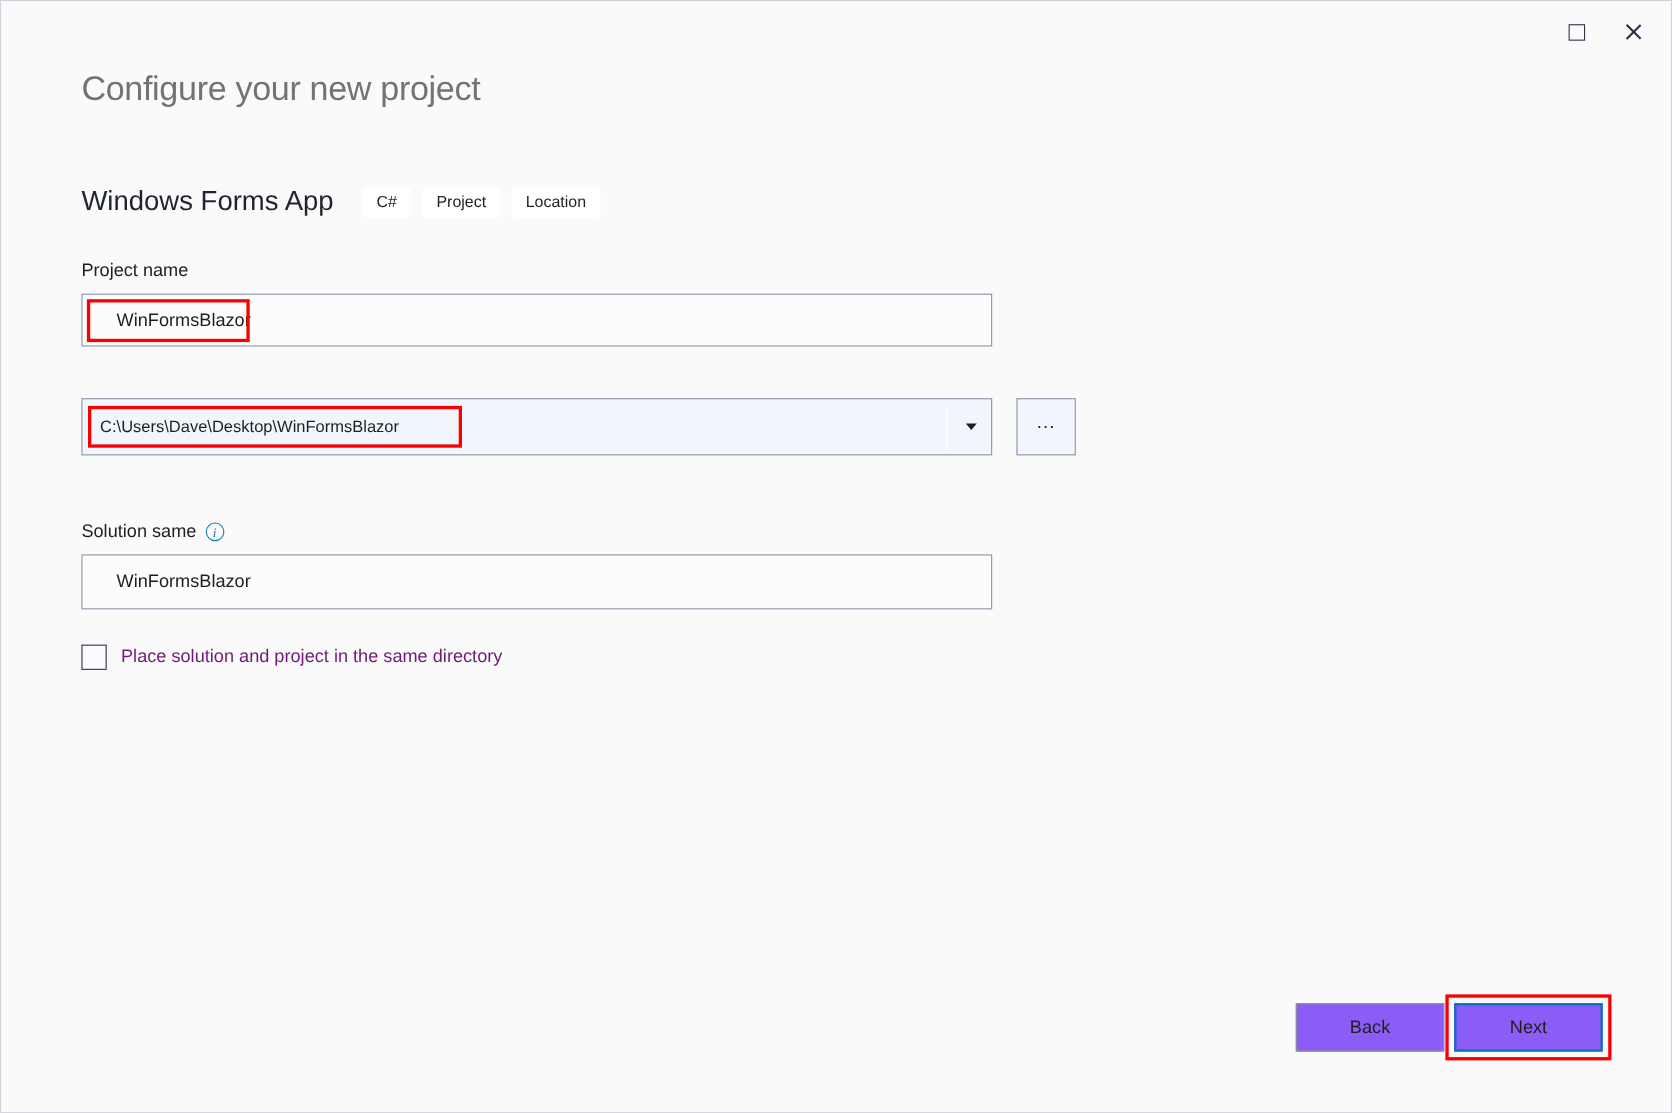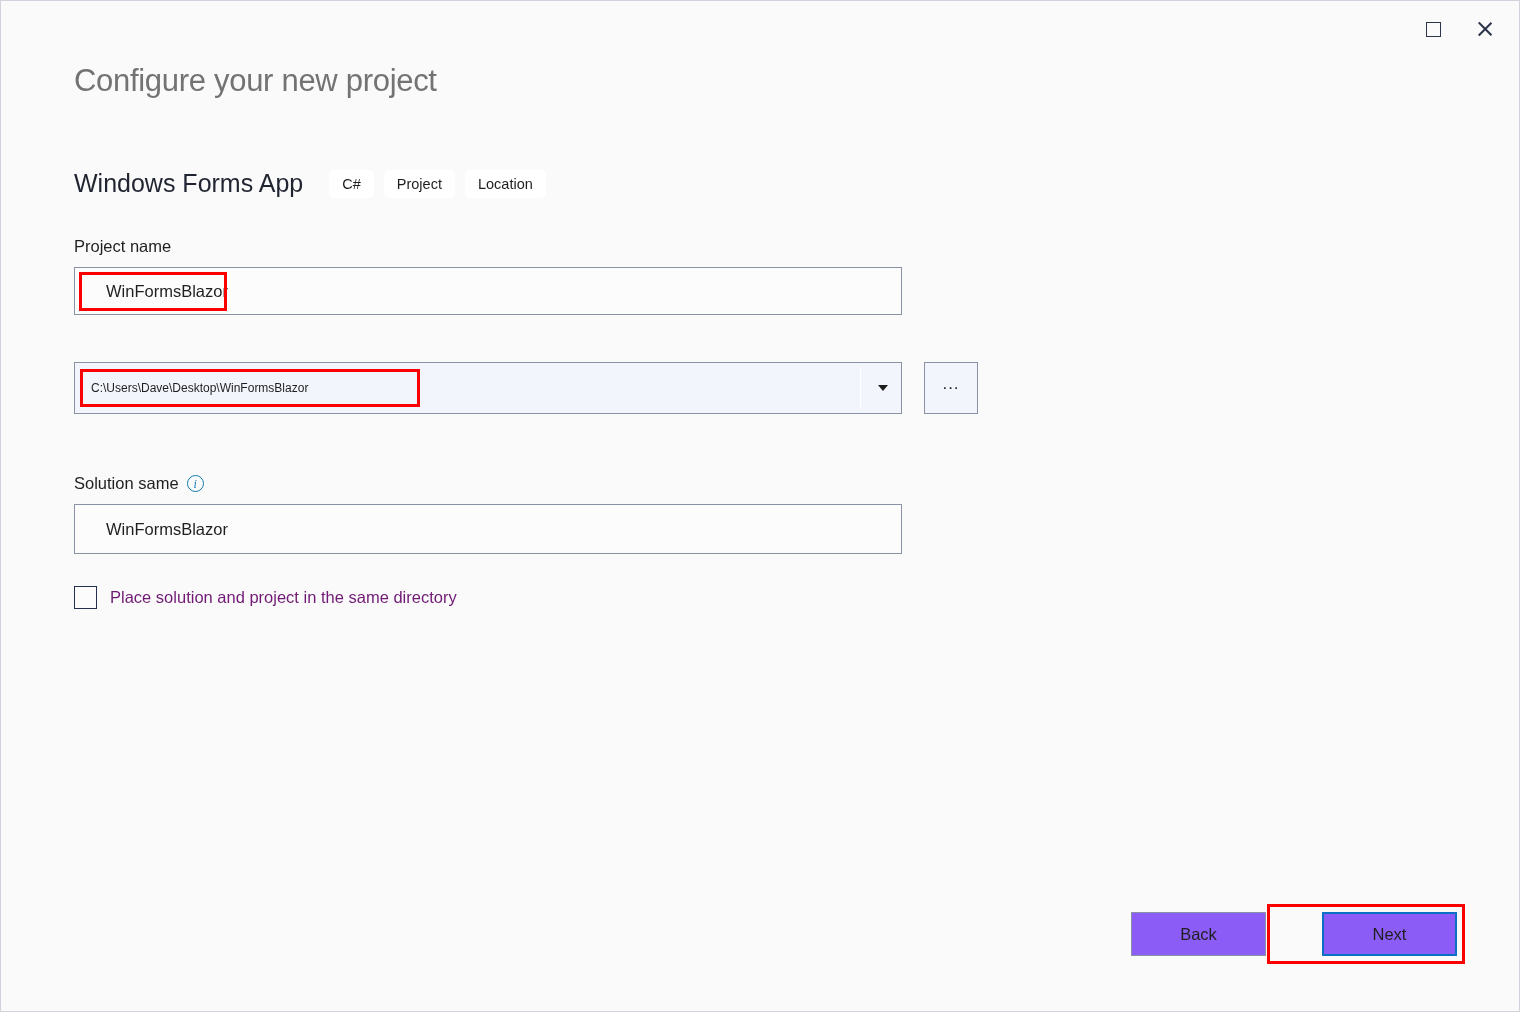--- a/index.html
+++ b/index.html
@@ -129,21 +129,21 @@
   .combo-row { display: flex; align-items: flex-start; gap: 22px; margin-top: 11px; }
   .combobox {
     box-sizing: border-box;
     width: 828px;
     height: 52px;
     background: #f2f5fc;
     border: 1.6px solid #8a93a6;
     display: flex;
     align-items: center;
     padding-left: 16px;
-    font-size: 12px;
+    font-size: 15px;
     color: #1f1f1f;
     position: relative;
   }
   .combo-sep {
     position: absolute;
     right: 40px;
     top: 4px;
     bottom: 4px;
     width: 1.5px;
     background: #ffffff;
@@ -227,21 +227,20 @@
     align-items: center;
     justify-content: center;
     font-size: 16.5px;
     color: #1f1f1f;
     background: #8b5cf6;
     border: 1.6px solid #8a93a6;
     cursor: default;
   }
   .btn-primary {
     border: 2.2px solid #0a70c4;
-    margin-left: 47px;
   }
 
   
   .annot {
     position: absolute;
     border: 3px solid #fb0000;
     box-sizing: border-box;
     pointer-events: none;
   }
   .annot-next-wrap {

